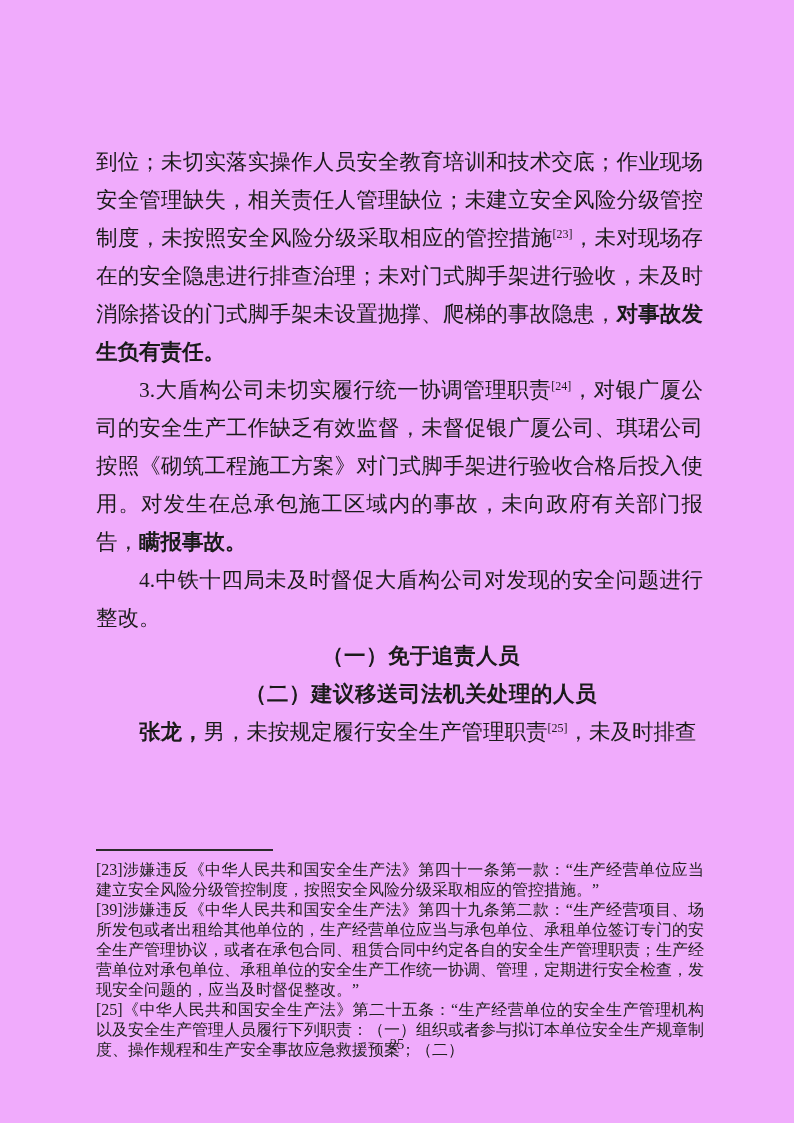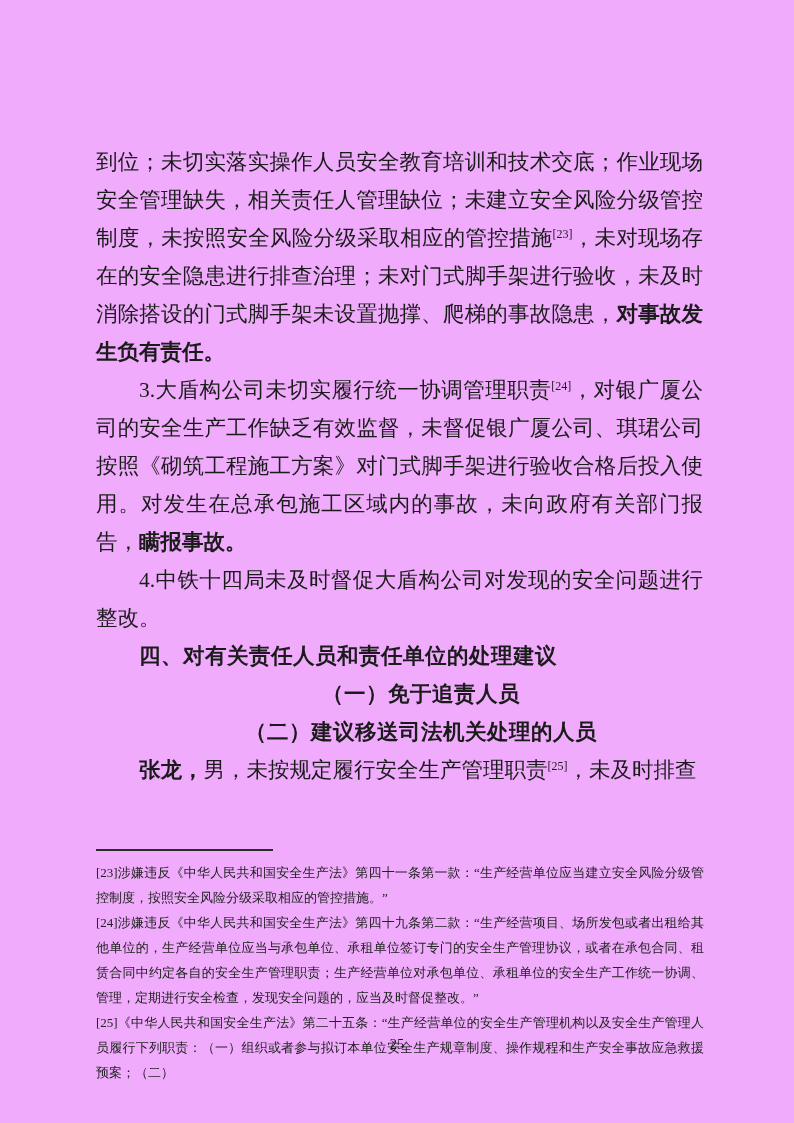--- a/index.html
+++ b/index.html
@@ -59,22 +59,22 @@
     width: 608px;
   }
   .fn-rule {
     width: 177px;
     height: 0;
     border-top: 2px solid #2b2b2b;
     margin-bottom: 9px;
   }
   .footnotes p {
     margin: 0;
-    font-size: 13px;
-    line-height: 25px;
+    font-size: 16px;
+    line-height: 20px;
     text-align: justify;
     text-justify: inter-ideograph;
     word-break: break-all;
     color: #222222;
   }
   .page-number {
     position: absolute;
     left: 0;
     top: 1036px;
     width: 100%;
@@ -84,29 +84,28 @@
   }
 </style>
 </head>
 <body>
 
 <div class="page">
   <div class="content" id="doc-body">
       <p class="body"><span>到位；未切实落实操作人员安全教育培训和技术交底；作业现场安全管理缺失，相关责任人管理缺位；未建立安全风险分级管控制度，未按照安全风险分级采取相应的管控措施</span><sup>[23]</sup><span>，未对现场存在的安全隐患进行排查治理；未对门式脚手架进行验收，未及时消除搭设的门式脚手架未设置抛撑、爬梯的事故隐患，</span><span class="b">对事故发生负有责任。</span></p>
       <p class="body indent"><span>3.大盾构公司未切实履行统一协调管理职责</span><sup>[24]</sup><span>，对银广厦公司的安全生产工作缺乏有效监督，未督促银广厦公司、琪珺公司按照《砌筑工程施工方案》对门式脚手架进行验收合格后投入使用。对发生在总承包施工区域内的事故，未向政府有关部门报告，</span><span class="b">瞒报事故。</span></p>
       <p class="body indent"><span>4.中铁十四局未及时督促大盾构公司对发现的安全问题进行整改。</span></p>
-      <p class="heading indent"><span>四、对有关责任人员和责任单位的处理建议</span></p>
       <p class="subheading indent"><span>（一）免于追责人员</span></p>
       <p class="subheading indent"><span>（二）建议移送司法机关处理的人员</span></p>
       <p class="body indent"><span class="b">张龙，</span><span>男，未按规定履行安全生产管理职责</span><sup>[25]</sup><span>，未及时排查</span></p>
     </div>
 
   <div class="footnote-area">
     <div class="fn-rule"></div>
     <div class="footnotes" id="footnotes">
         <p>[23]涉嫌违反《中华人民共和国安全生产法》第四十一条第一款：“生产经营单位应当建立安全风险分级管控制度，按照安全风险分级采取相应的管控措施。”</p>
-        <p>[24]涉嫌违反《中华人民共和国安全生产法》第四十九条第二款：“生产经营项目、场所发包或者出租给其他单位的，生产经营单位应当与承包单位、承租单位签订专门的安全生产管理协议，或者在承包合同、租赁合同中约定各自的安全生产管理职责；生产经营单位对承包单位、承租单位的安全生产工作统一协调、管理，定期进行安全检查，发现安全问题的，应当及时督促整改。”</p>
+        <p>[39]涉嫌违反《中华人民共和国安全生产法》第四十九条第二款：“生产经营项目、场所发包或者出租给其他单位的，生产经营单位应当与承包单位、承租单位签订专门的安全生产管理协议，或者在承包合同、租赁合同中约定各自的安全生产管理职责；生产经营单位对承包单位、承租单位的安全生产工作统一协调、管理，定期进行安全检查，发现安全问题的，应当及时督促整改。”</p>
         <p>[25]《中华人民共和国安全生产法》第二十五条：“生产经营单位的安全生产管理机构以及安全生产管理人员履行下列职责：（一）组织或者参与拟订本单位安全生产规章制度、操作规程和生产安全事故应急救援预案；（二）</p>
       </div>
   </div>
 
   <div class="page-number">25</div>
 </div>
 
 </body></html>

